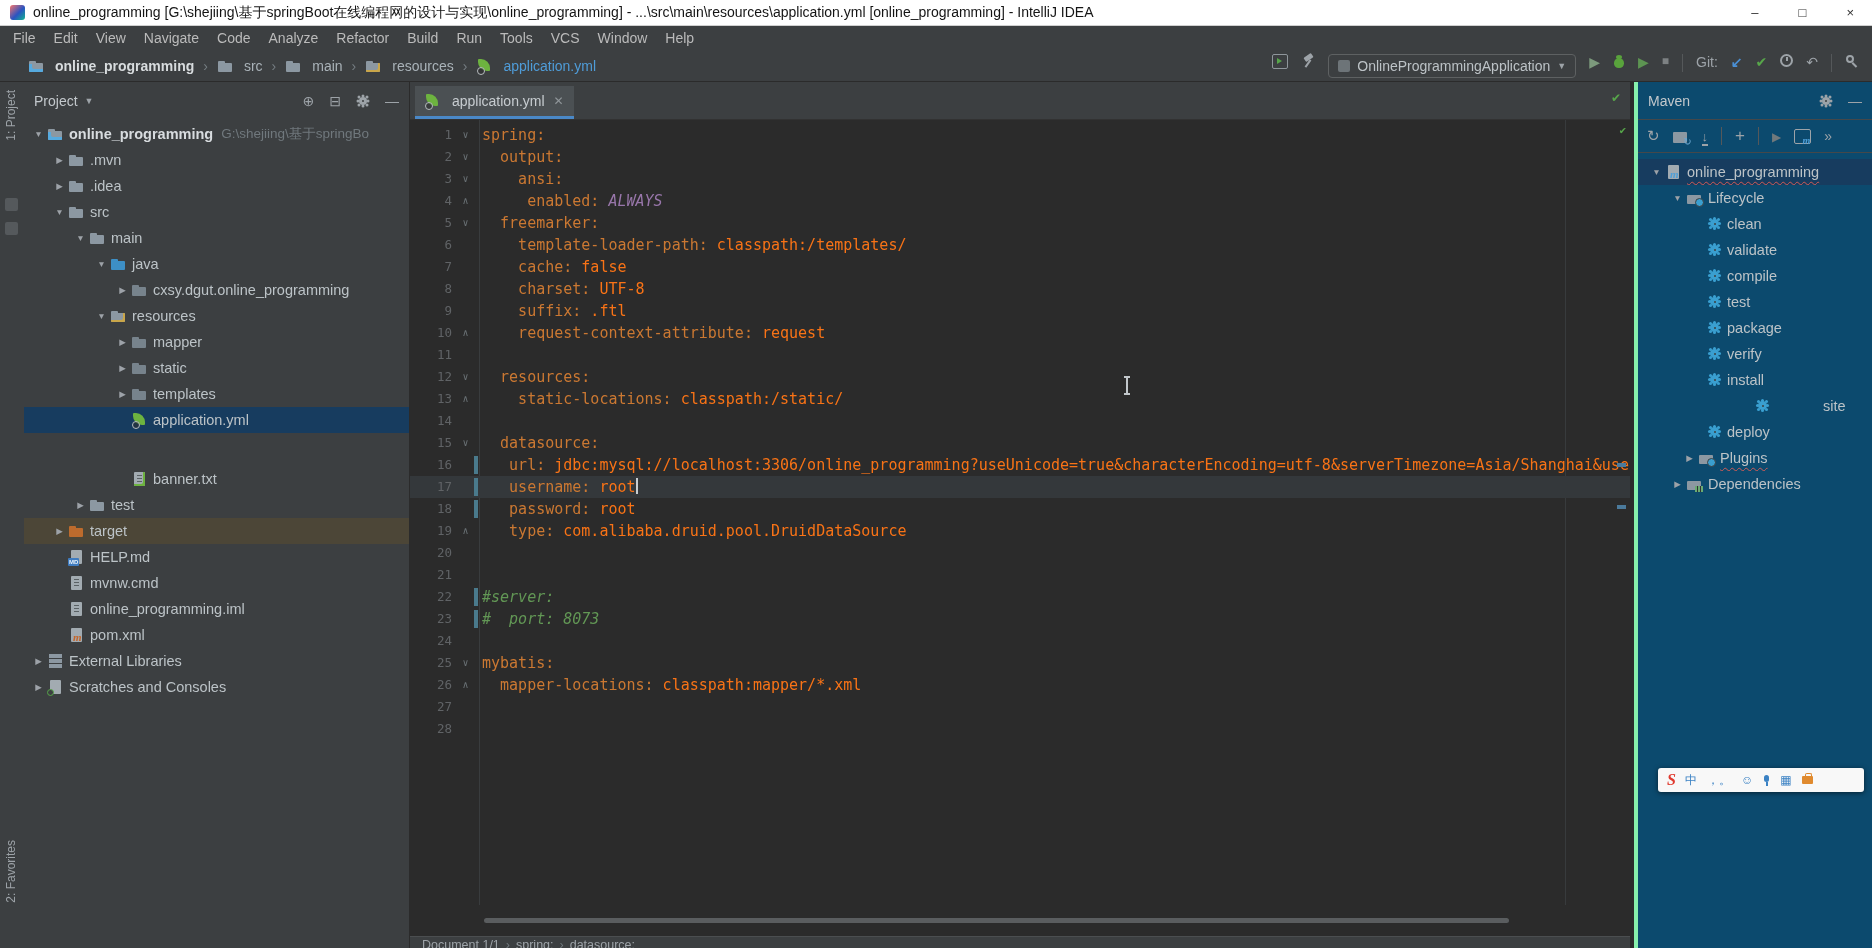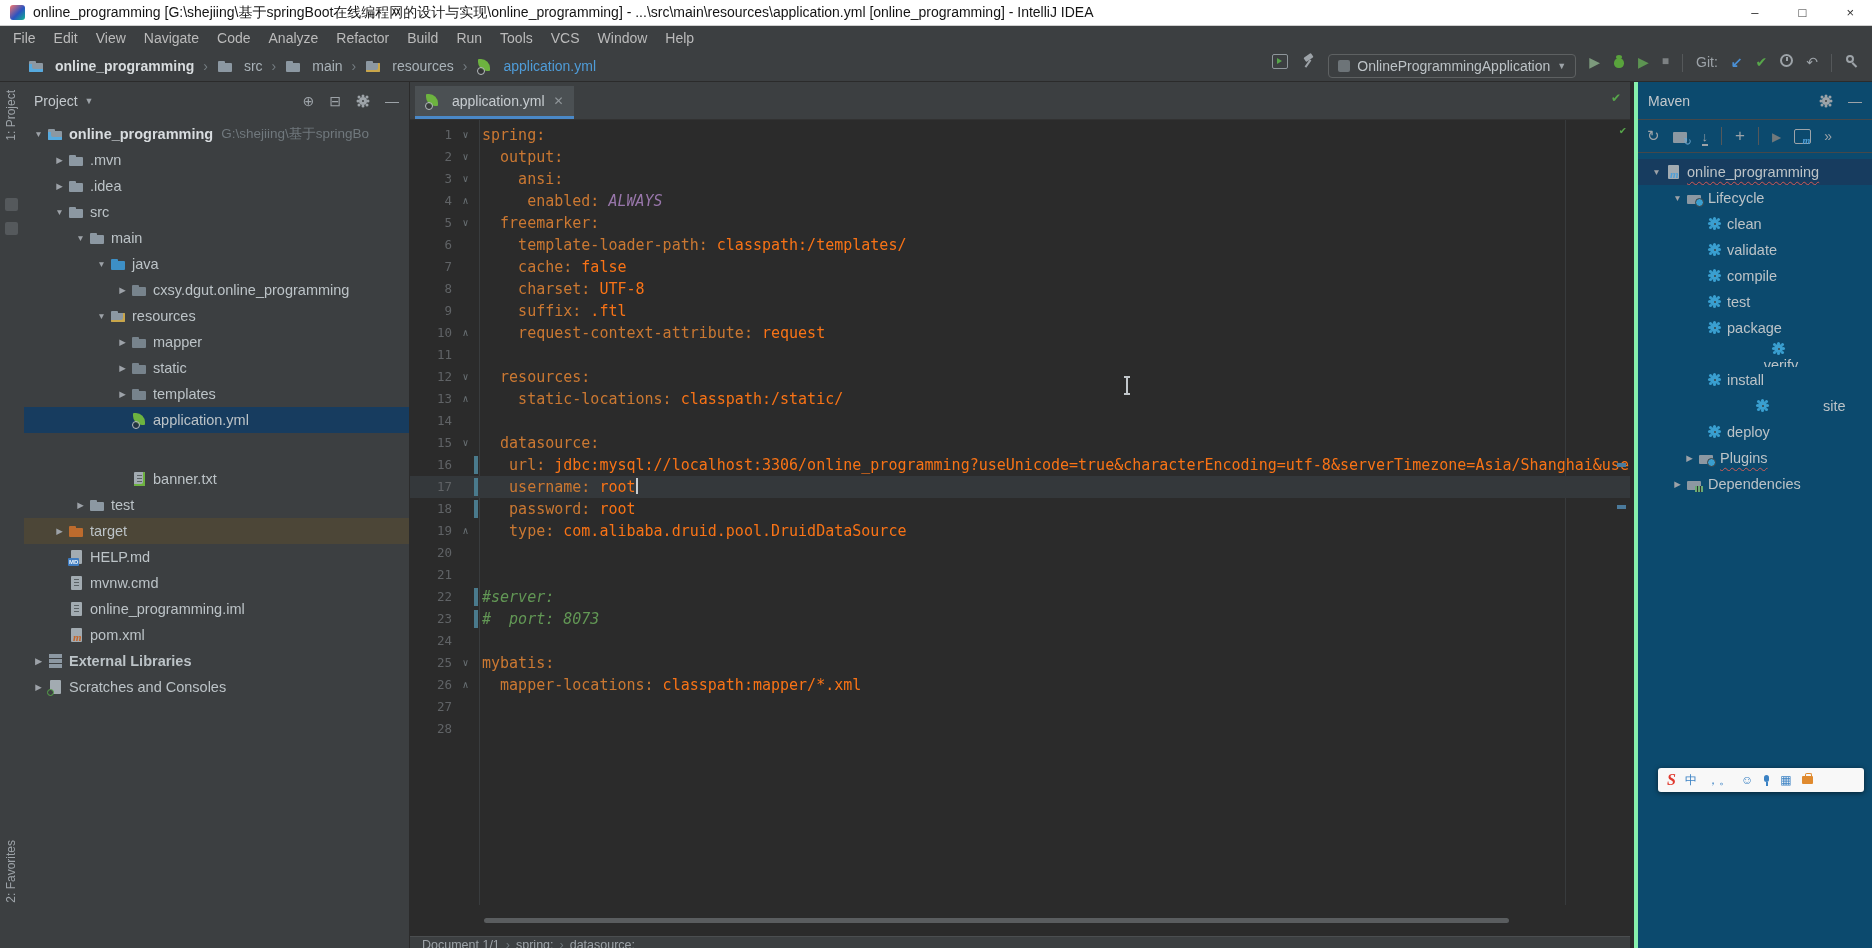--- a/index.html
+++ b/index.html
@@ -397,21 +397,21 @@
       <div class="t-row" style="padding-left: 27px;">
         <span class="arrow none"></span>
         <span class="ic iml-file"></span>
         <span class="t-label">online_programming.iml</span>
       </div>
       <div class="t-row" style="padding-left: 27px;">
         <span class="arrow none"></span>
         <span class="ic maven-file"></span>
         <span class="t-label">pom.xml</span>
       </div>
-      <div class="t-row" style="padding-left: 6px; font-weight: bold;">
+      <div class="t-row" style="padding-left: 6px;">
         <span class="arrow closed"></span>
         <span class="ic libraries"></span>
         <span class="t-label">External Libraries</span>
       </div>
       <div class="t-row" style="padding-left: 6px;">
         <span class="arrow closed"></span>
         <span class="ic scratches"></span>
         <span class="t-label">Scratches and Consoles</span>
       </div>
     </div>
@@ -524,21 +524,21 @@
       <div class="t-row" style="padding-left: 52px;">
         <span class="arrow none"></span>
         <span class="ic goal-gear"></span>
         <span class="t-label">test</span>
       </div>
       <div class="t-row" style="padding-left: 52px;">
         <span class="arrow none"></span>
         <span class="ic goal-gear"></span>
         <span class="t-label">package</span>
       </div>
-      <div class="t-row" style="padding-left: 52px; flex-direction: column;">
+      <div class="t-row" style="padding-left: 52px;">
         <span class="arrow none"></span>
         <span class="ic goal-gear"></span>
         <span class="t-label">verify</span>
       </div>
       <div class="t-row" style="padding-left: 52px;">
         <span class="arrow none"></span>
         <span class="ic goal-gear"></span>
         <span class="t-label">install</span>
       </div>
       <div class="t-row" style="padding-left: 52px; gap: 48px;">

